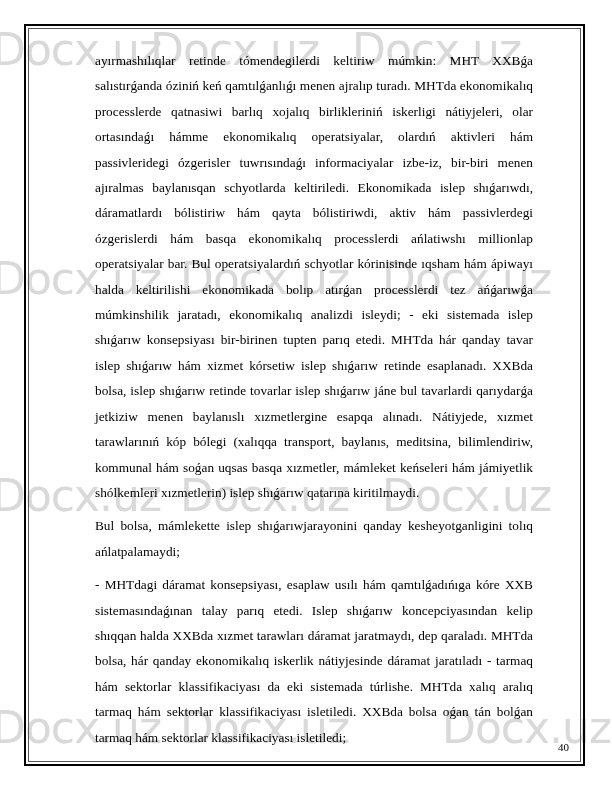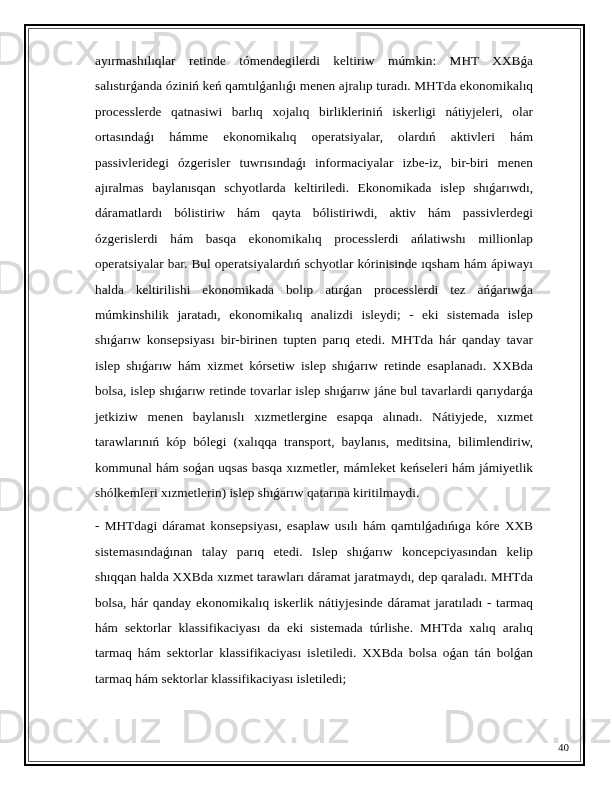--- a/index.html
+++ b/index.html
@@ -44,16 +44,17 @@
   <span class="wm" style="left:-8px; top:702px;">Docx.uz</span>
   <span class="wm" style="left:180px; top:702px;">Docx.uz</span>
   <span class="wm" style="left:442px; top:702px;">Docx.uz</span>
 </div>
 
 <div class="page-border-outer"></div>
 <div class="page-border-inner"></div>
 
 <div class="content">
   <p>ayırmashılıqlar retinde tómendegilerdi keltiriw múmkin: MHT XXBǵa salıstırǵanda óziniń keń qamtılǵanlıǵı menen ajralıp turadı. MHTda ekonomikalıq processlerde qatnasiwi barlıq xojalıq birlikleriniń iskerligi nátiyjeleri, olar ortasındaǵı hámme ekonomikalıq operatsiyalar, olardıń aktivleri hám passivleridegi ózgerisler tuwrısındaǵı informaciyalar izbe-iz, bir-biri menen ajıralmas baylanısqan schyotlarda keltiriledi. Ekonomikada islep shıǵarıwdı, dáramatlardı bólistiriw hám qayta bólistiriwdi, aktiv hám passivlerdegi ózgerislerdi hám basqa ekonomikalıq processlerdi ańlatiwshı millionlap operatsiyalar bar. Bul operatsiyalardıń schyotlar kórinisinde ıqsham hám ápiwayı halda keltirilishi ekonomikada bolıp atırǵan processlerdi tez ańǵarıwǵa múmkinshilik jaratadı, ekonomikalıq analizdi isleydi; - eki sistemada islep shıǵarıw konsepsiyası bir-birinen tupten parıq etedi. MHTda hár qanday tavar islep shıǵarıw hám xizmet kórsetiw islep shıǵarıw retinde esaplanadı. XXBda bolsa, islep shıǵarıw retinde tovarlar islep shıǵarıw jáne bul tavarlardi qarıydarǵa jetkiziw menen baylanıslı xızmetlergine esapqa alınadı. Nátiyjede, xızmet tarawlarınıń kóp bólegi (xalıqqa transport, baylanıs, meditsina, bilimlendiriw, kommunal hám soǵan uqsas basqa xızmetler, mámleket keńseleri hám jámiyetlik shólkemleri xızmetlerin) islep shıǵarıw qatarına kiritilmaydi.</p>
+  <p>Bul bolsa, mámlekette islep shıǵarıwjarayonini qanday kesheyotganligini tolıq ańlatpalamaydi;</p>
   <p>- MHTdagi dáramat konsepsiyası, esaplaw usılı hám qamtılǵadıńıga kóre XXB sistemasındaǵınan talay parıq etedi. Islep shıǵarıw koncepciyasından kelip shıqqan halda XXBda xızmet tarawları dáramat jaratmaydı, dep qaraladı. MHTda bolsa, hár qanday ekonomikalıq iskerlik nátiyjesinde dáramat jaratıladı  - tarmaq hám sektorlar klassifikaciyası da eki sistemada túrlishe. MHTda xalıq aralıq tarmaq hám sektorlar klassifikaciyası isletiledi. XXBda bolsa oǵan tán bolǵan tarmaq hám sektorlar klassifikaciyası isletiledi;</p>
 </div>
 
 <div class="page-number">40</div>
 
 </body></html>

